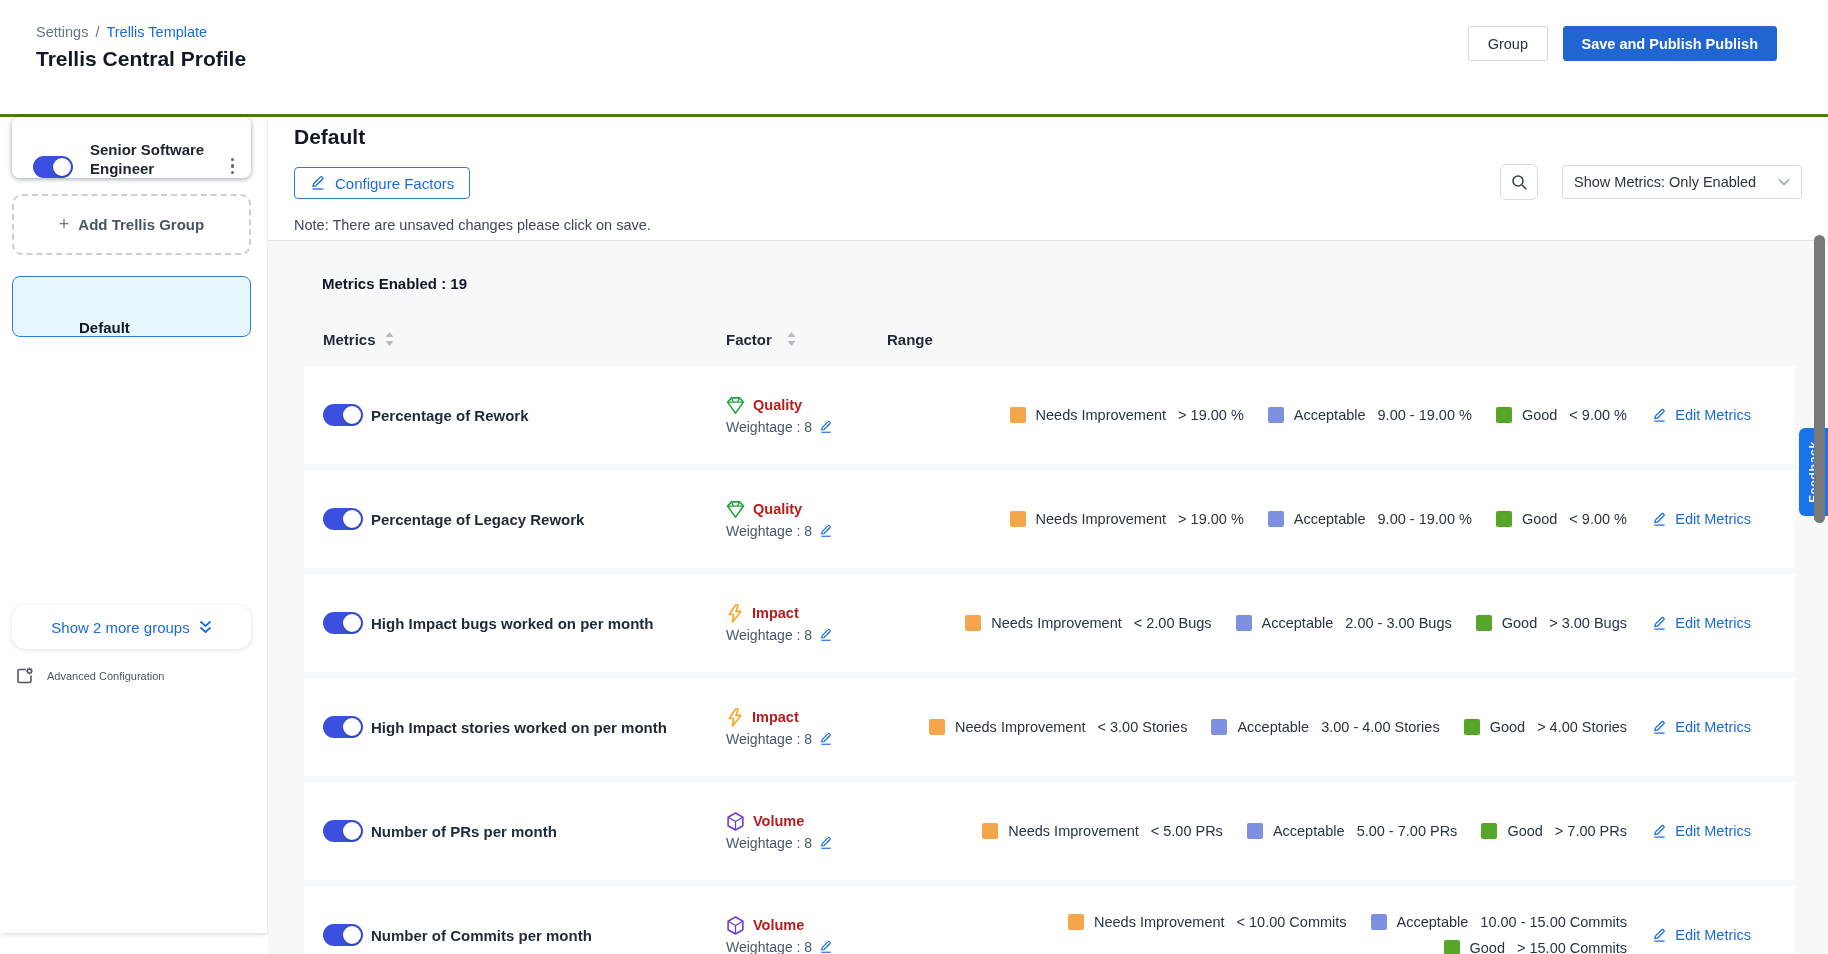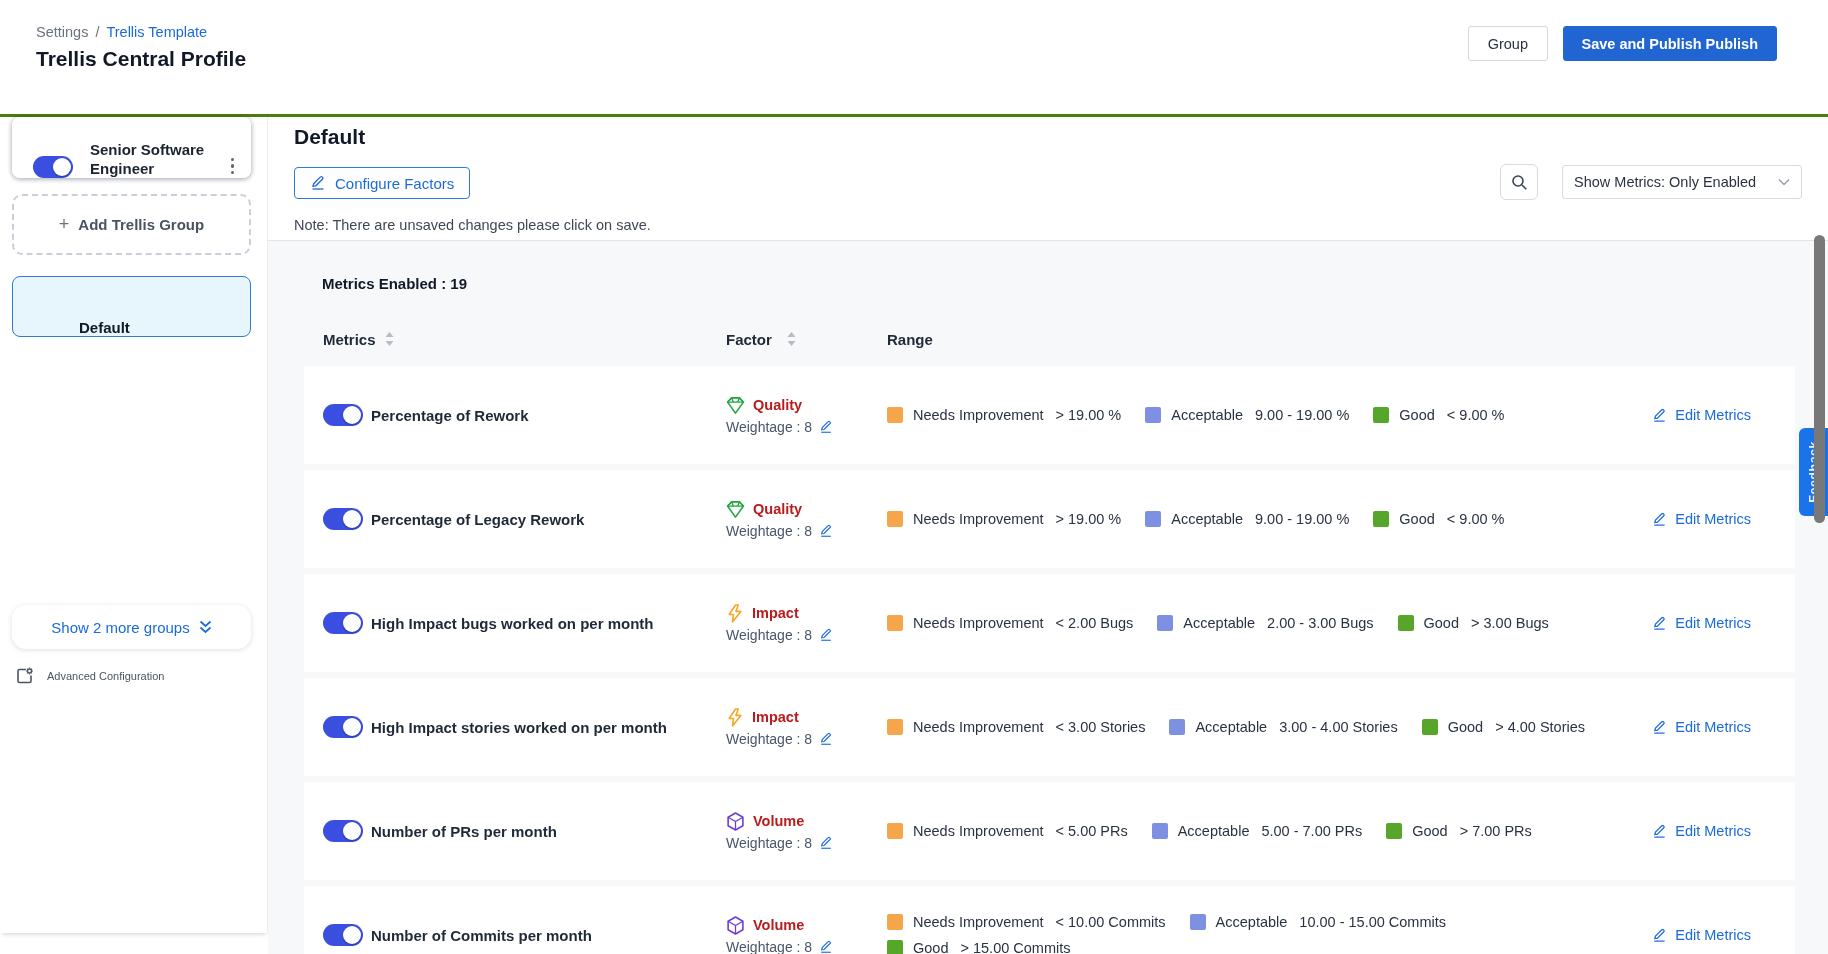--- a/index.html
+++ b/index.html
@@ -76,21 +76,21 @@
   .sort-ic { display:flex; cursor:pointer; }
   .tbody { position:absolute; left:36px; top:125px; width:1491px; }
   .mrow { width:1491px; height:98px; background:#fff; margin-bottom:6px; display:flex;
           align-items:center; padding-left:19px; }
   .cell-toggle { width:48px; flex:none; }
   .cell-metric { width:355px; flex:none; font-size:15px; font-weight:bold; color:#1f2937; padding-right:20px; }
   .cell-factor { width:161px; flex:none; display:flex; flex-direction:column; gap:4px; }
   .factor-top { display:flex; align-items:center; gap:8px; font-size:14.5px; font-weight:bold; color:#b91c1c; }
   .factor-bottom { display:flex; align-items:center; gap:7px; font-size:14px; color:#4a5568; }
   .cell-range { width:740px; flex:none; display:flex; flex-wrap:wrap; align-items:center;
-                column-gap:24px; row-gap:5px; }
+                column-gap:24px; row-gap:5px;justify-content:flex-end; }
   .chip { display:flex; align-items:center; gap:10px; white-space:nowrap; font-size:14.5px; color:#2a3342; }
   .chip .sq { width:16px; height:16px; border-radius:2px; flex:none; }
   .chip-value { margin-left:2px; }
   .br { flex-basis:100%; height:0; }
   .cell-edit { flex:1; display:flex; justify-content:flex-end; padding-right:44px; }
   .edit-link { display:flex; align-items:center; gap:8px; color:#1a6bd8; font-size:14.5px; cursor:pointer; }
   .pencil-sm { display:flex; cursor:pointer; }
 
   
   .feedback-tab { position:absolute; right:0; top:428px; width:29px; height:88px; background:#1a73e8;

